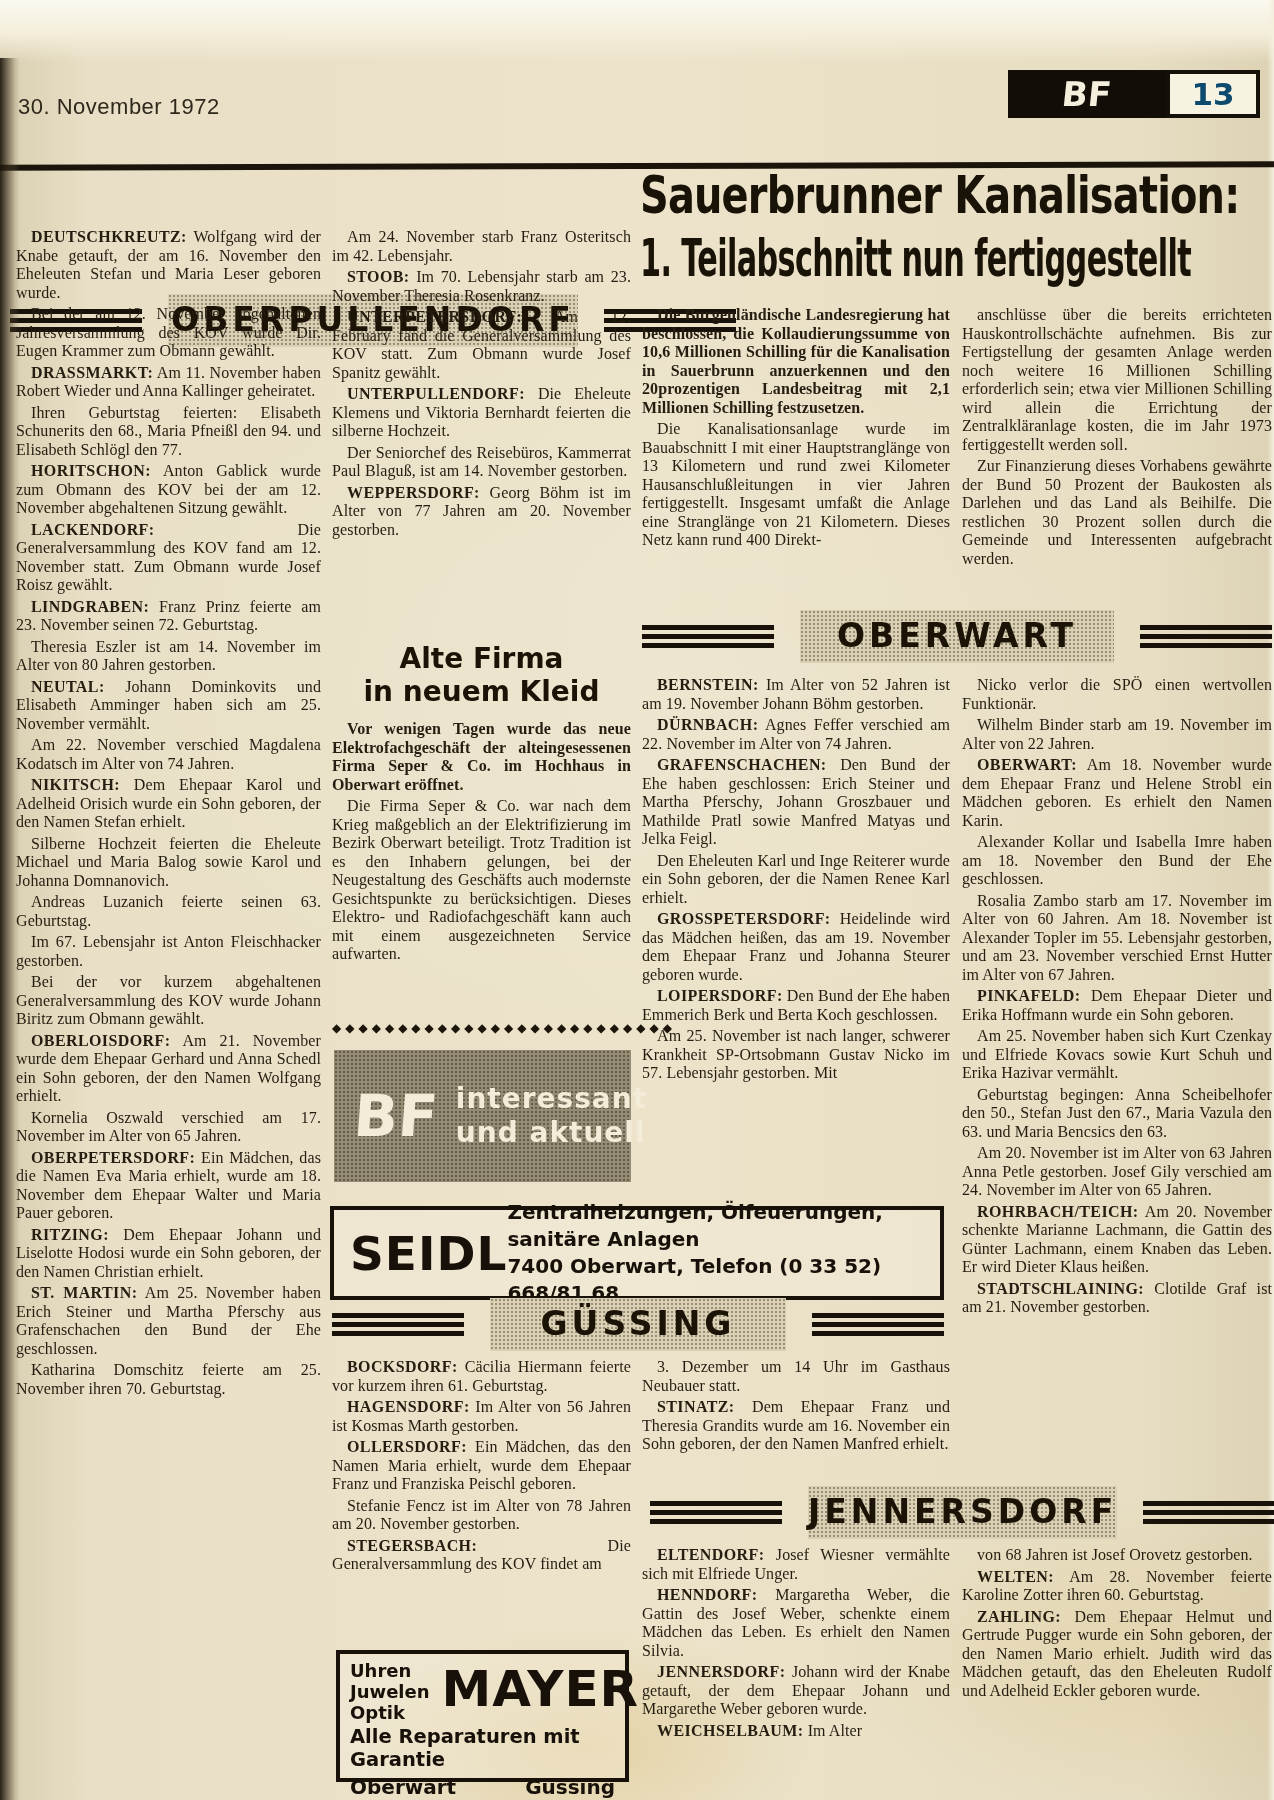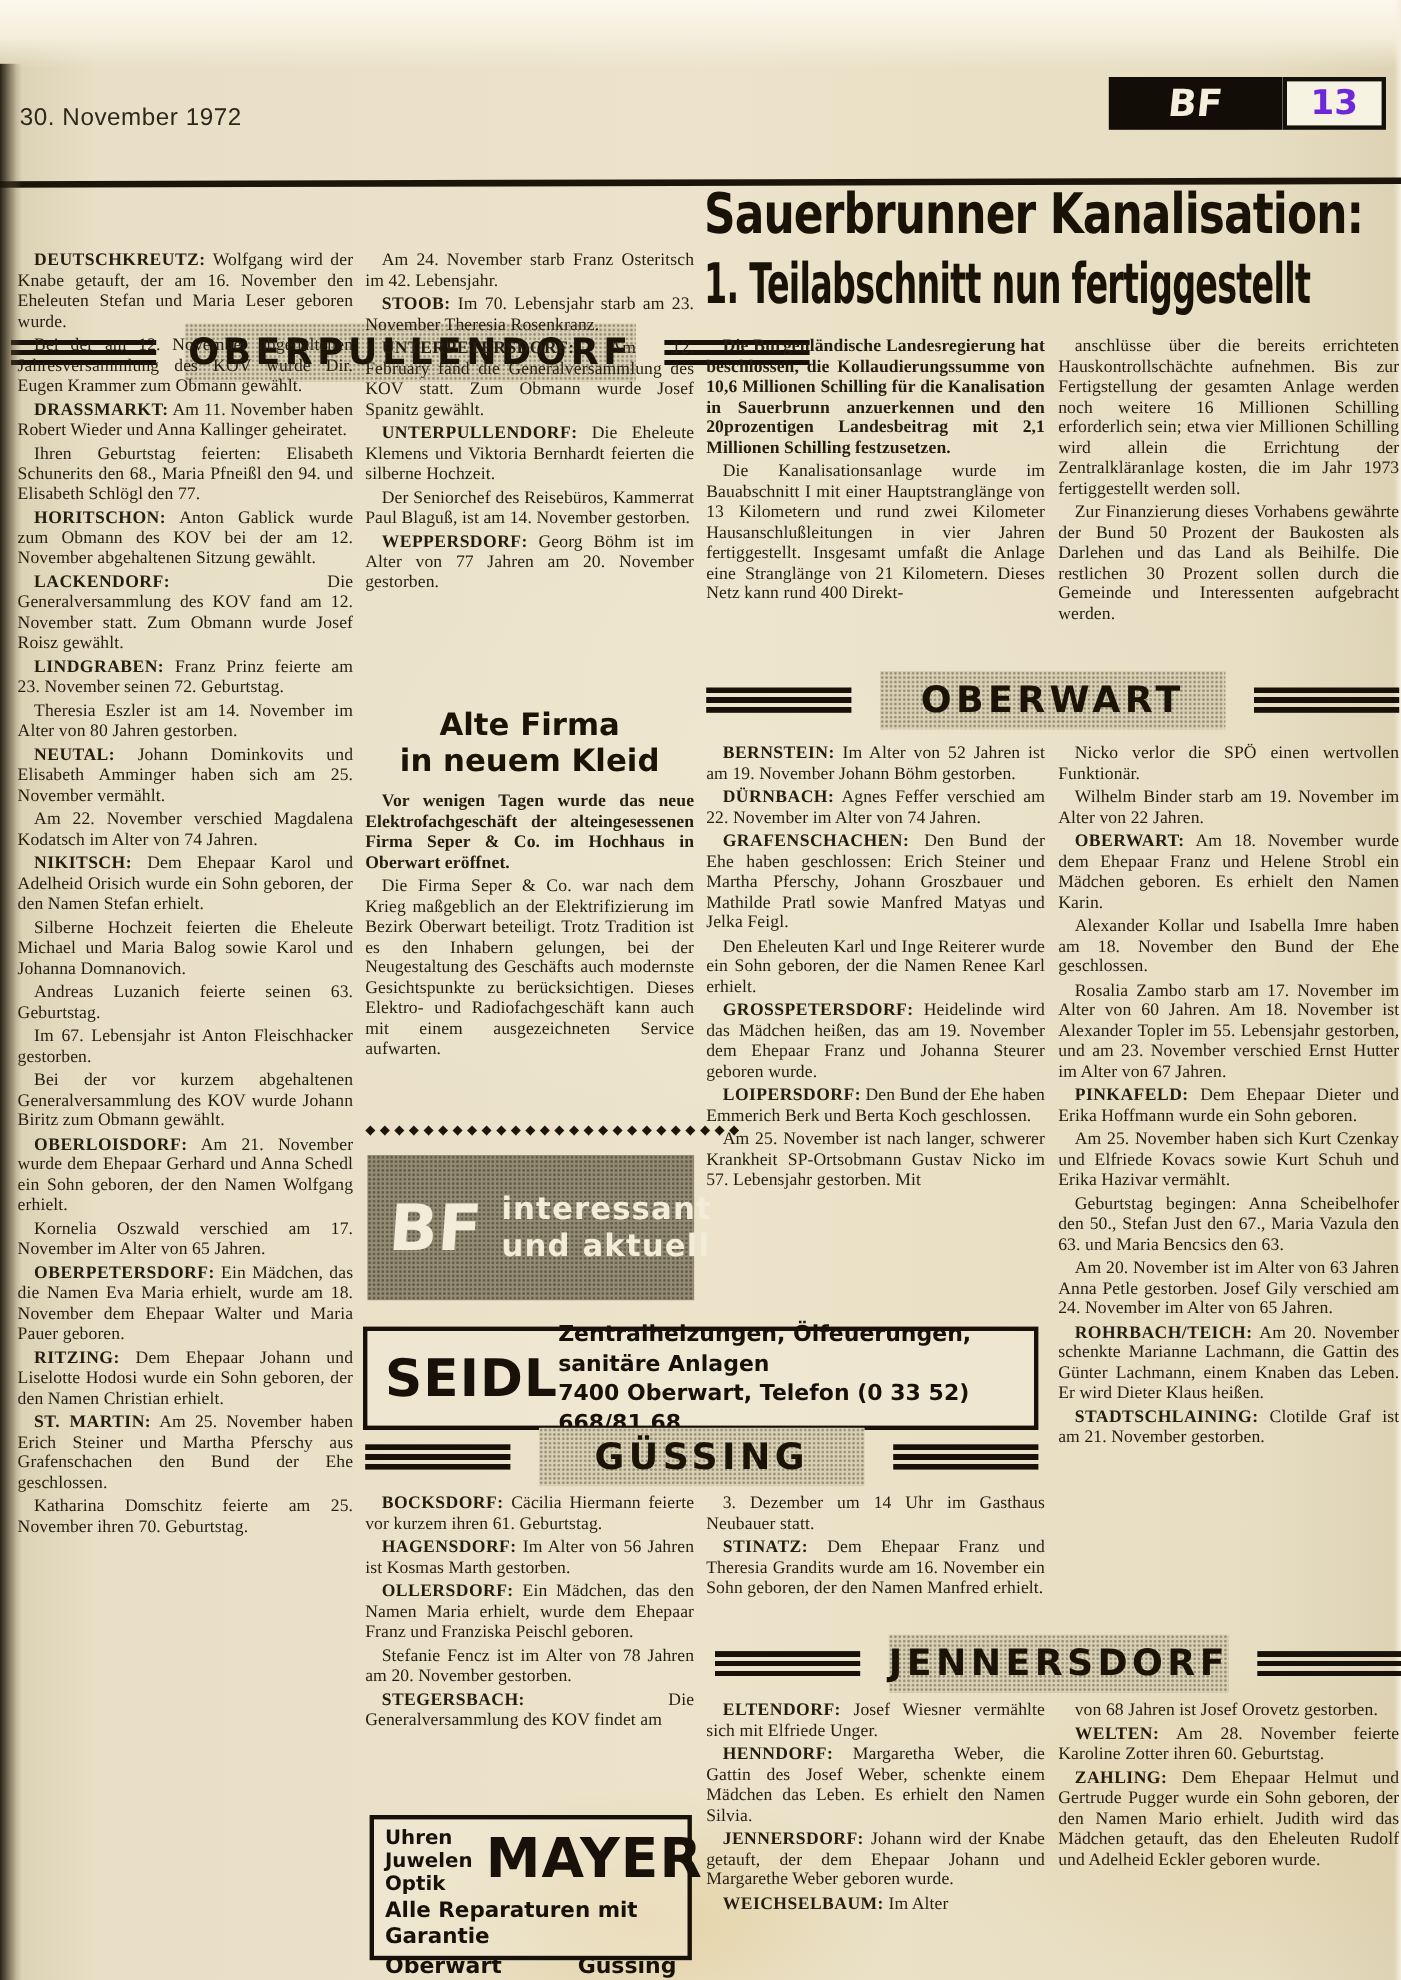--- a/index.html
+++ b/index.html
@@ -18,21 +18,21 @@
   .left-edge{position:absolute;left:0;top:58px;bottom:0;width:20px;
     background:linear-gradient(90deg,rgba(26,20,10,.92) 0%,rgba(70,58,38,.55) 45%,rgba(110,96,70,.22) 75%,rgba(110,96,70,0) 100%);}
   .right-edge{position:absolute;right:0;top:0;bottom:0;width:7px;
     background:linear-gradient(270deg,#f4efdf,rgba(244,239,223,0));}
   .date{position:absolute;left:18px;top:94px;font-family:"Liberation Sans",sans-serif;
     font-size:22px;color:#2e281b;letter-spacing:.5px;}
   .badges{position:absolute;left:1008px;top:70px;display:flex;}
   .bf-badge{width:158px;height:48px;background:#120e07;color:#f4efdd;display:flex;align-items:center;justify-content:center;
     font-family:"DejaVu Sans","Liberation Sans",sans-serif;font-weight:bold;font-size:34px;}
   .bf-badge span{transform:skewX(-6deg);}
-  .pagenum{width:94px;height:48px;box-sizing:border-box;background:#f7f3e2;border:4px solid #14100a;color:#6d28d9;
+  .pagenum{width:94px;height:48px;box-sizing:border-box;background:#f7f3e2;border:4px solid #14100a;color:#0c4a6e;
     display:flex;align-items:center;justify-content:center;font-family:"DejaVu Sans",sans-serif;font-weight:bold;font-size:31px;}
   .top-rule{position:absolute;left:0;top:163px;width:1274px;height:6px;background:#1a140b;transform:rotate(-.15deg);}
 
   
   .sec-header{position:absolute;display:flex;align-items:center;height:48px;}
   .tlines{flex:0 0 132px;height:23px;background:repeating-linear-gradient(180deg,#17110a 0 5px,rgba(0,0,0,0) 5px 9px);}
   .hbox{flex:1;margin:0 26px;text-align:center;padding:6px 0 8px;
     font-family:"DejaVu Sans","Liberation Sans",sans-serif;font-weight:bold;font-size:33px;letter-spacing:4px;color:#1b1306;
     background-color:#d9d0b5;background-image:radial-gradient(rgba(88,76,50,.5) 1px,transparent 1.3px);background-size:4px 4px;}
 

